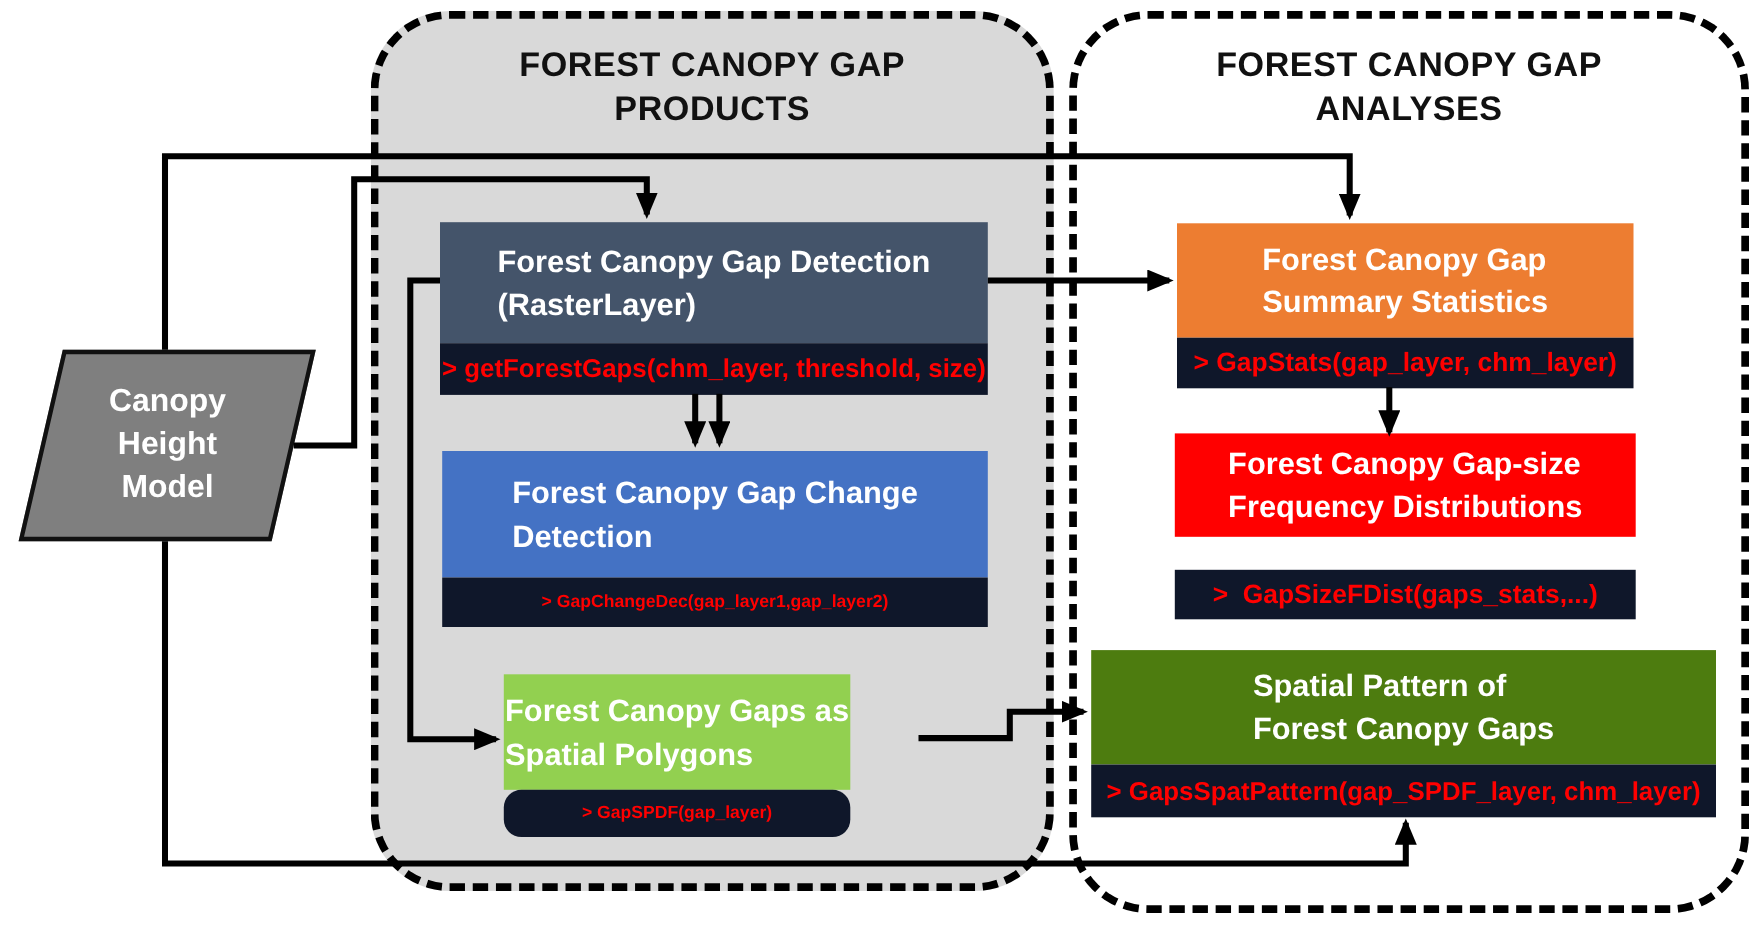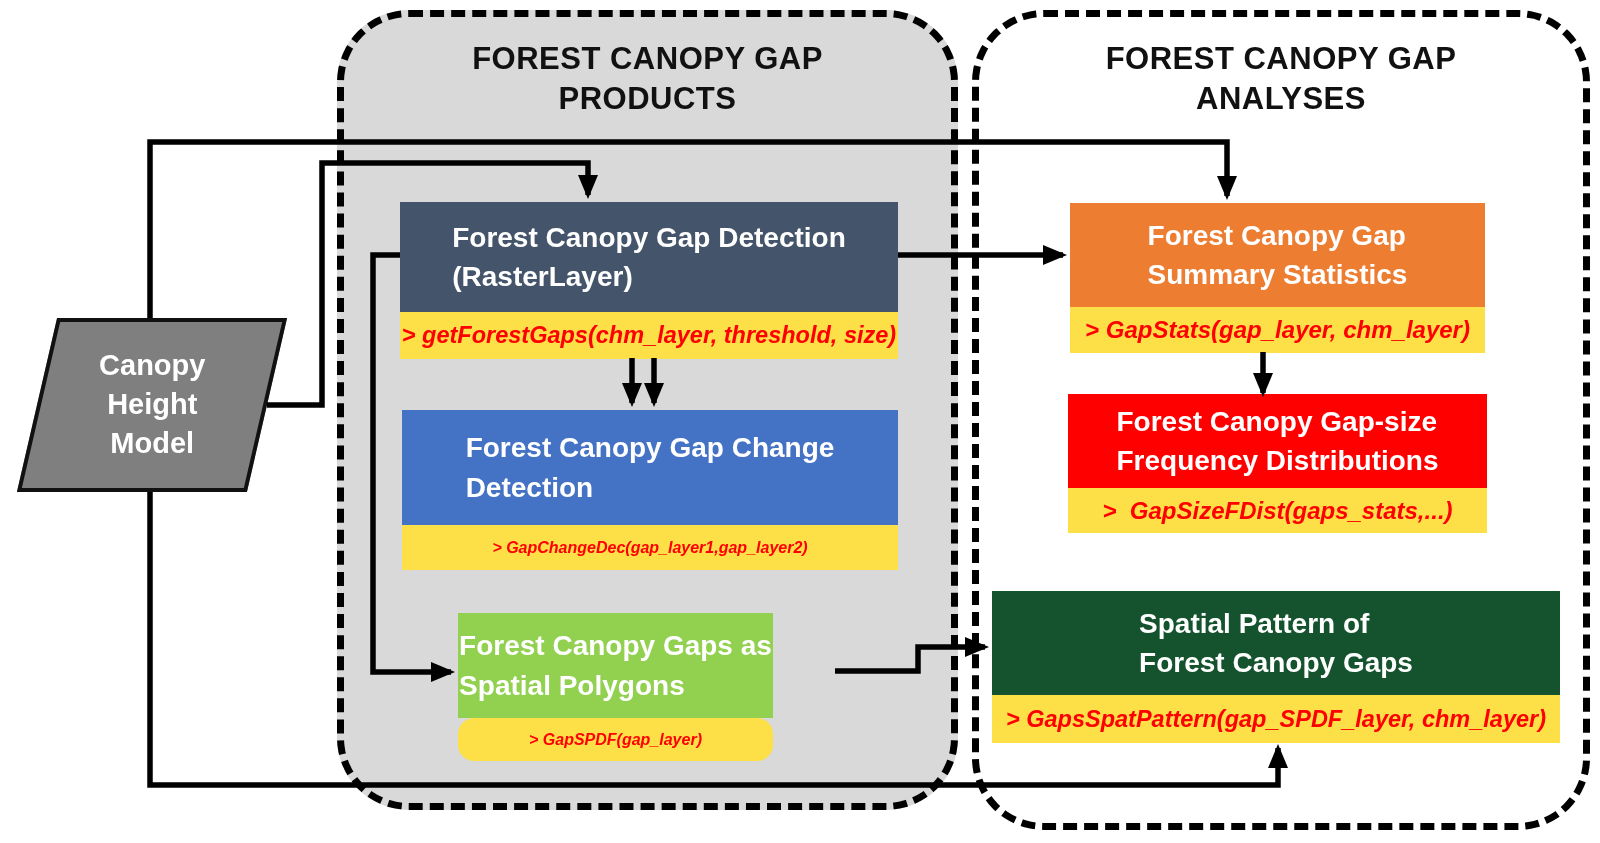--- a/index.html
+++ b/index.html
@@ -17,45 +17,45 @@
   .chm{position:absolute;left:37px;top:318px;width:230px;height:174px;background:#7f7f7f;
        border:4px solid #111;transform:skewX(-13deg);box-sizing:border-box;
        display:flex;align-items:center;justify-content:center;}
   .chm-label{transform:skewX(13deg);color:#fff;font-size:29px;font-weight:bold;
              text-align:center;line-height:1.35;white-space:pre-line;}
 
   
   .node{position:absolute;box-sizing:border-box;}
   .node-header{display:flex;align-items:center;justify-content:center;text-align:left;
                color:#fff;font-weight:bold;line-height:1.4;white-space:pre-line;}
-  .node-code{display:flex;align-items:center;justify-content:center;background:#fde047;
-             color:#ff0000;font-style:italic;font-weight:bold;white-space:pre;}
+  .node-code{display:flex;align-items:center;justify-content:center;background:#0f172a;
+             color:#ff0000;font-weight:bold;white-space:pre;}
 
   .node-detection{left:400px;top:202px;width:498px;}
   .node-detection .node-header{height:110px;background:#44546a;font-size:28px;}
   .node-detection .node-code{height:47px;font-size:23.5px;}
 
   .node-change{left:402px;top:410px;width:496px;}
   .node-change .node-header{height:115px;background:#4472c4;font-size:28px;}
   .node-change .node-code{height:45px;font-size:16px;}
 
   .node-polygons{left:458px;top:613px;width:315px;}
   .node-polygons .node-header{height:105px;background:#92d050;font-size:28px;}
   .node-polygons .node-code{height:43px;font-size:16px;border-radius:16px;}
 
   .node-stats{left:1070px;top:203px;width:415px;}
   .node-stats .node-header{height:104px;background:#ed7d31;font-size:28px;}
   .node-stats .node-code{height:46px;font-size:24px;}
 
   .node-freq{left:1068px;top:394px;width:419px;}
   .node-freq .node-header{height:94px;background:#ff0000;font-size:28px;}
-  .node-freq .node-code{height:45px;font-size:24px;}
+  .node-freq .node-code{height:45px;font-size:24px;margin-top:30px;}
 
   .node-spatial{left:992px;top:591px;width:568px;}
-  .node-spatial .node-header{height:104px;background:#14532d;font-size:28px;}
+  .node-spatial .node-header{height:104px;background:#4d7c0f;font-size:28px;}
   .node-spatial .node-code{height:48px;font-size:23.5px;}
 
   
   svg.wires{position:absolute;left:0;top:0;pointer-events:none;}
 </style>
 </head>
 <body>
 
 <div class="canvas">
 

